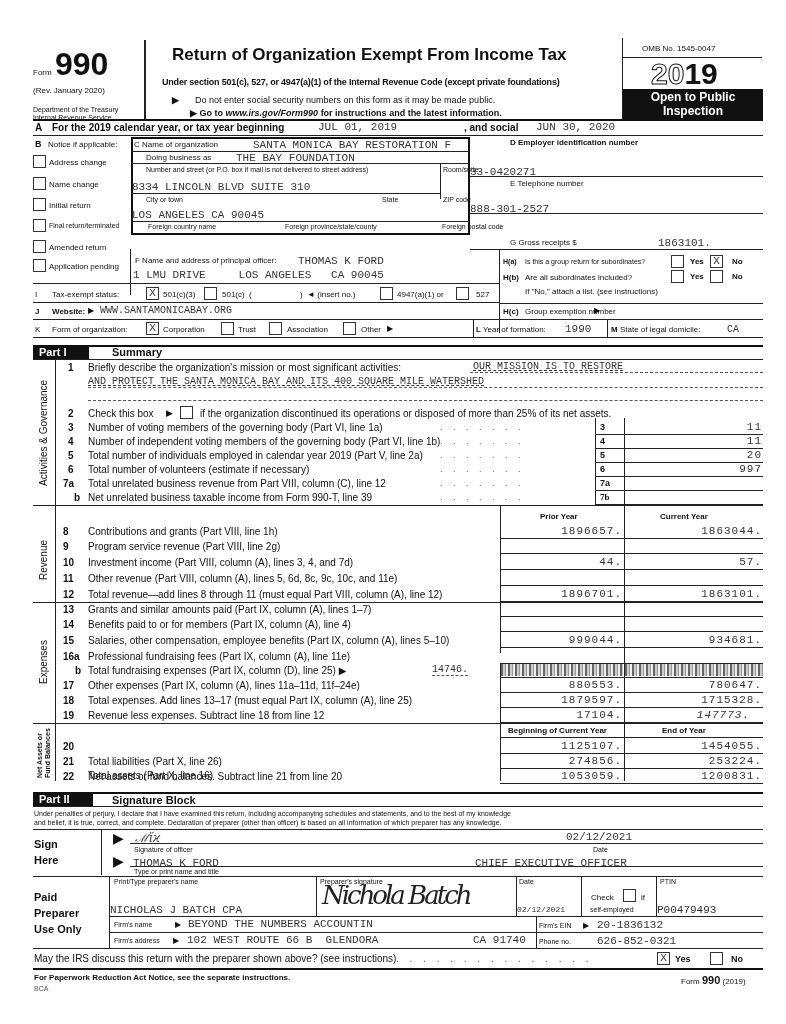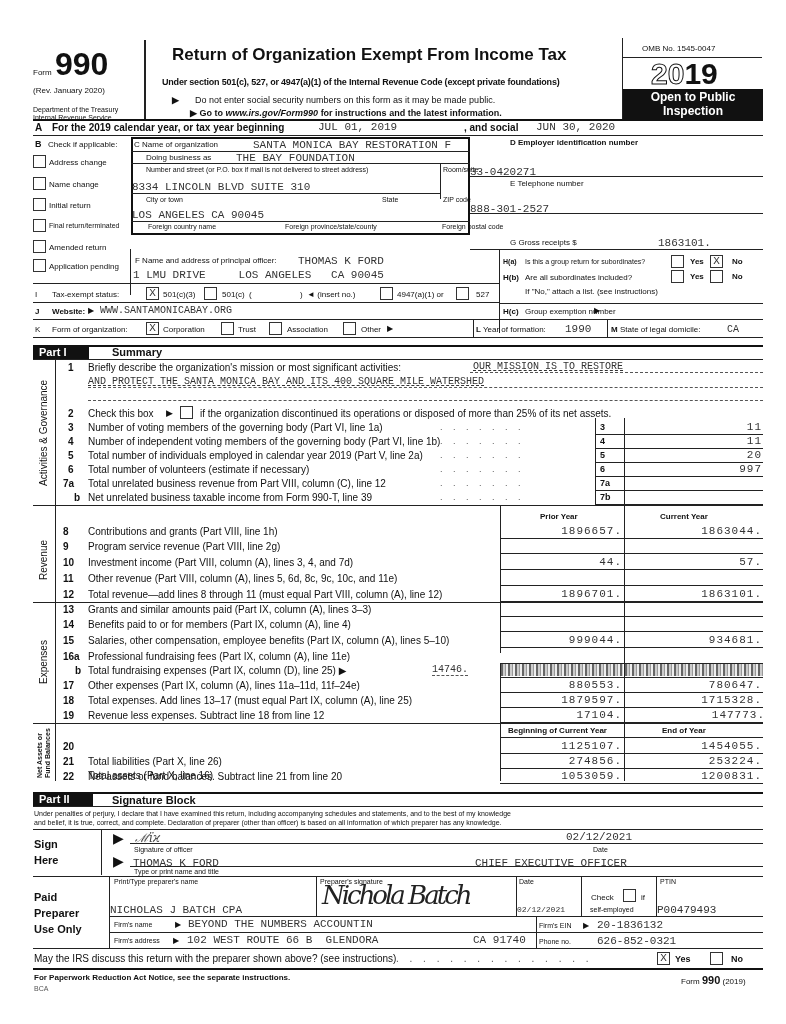--- a/index.html
+++ b/index.html
@@ -51,21 +51,21 @@
 <div class="hl2" style="left:33px;top:119px;width:730px"></div>
 
 <span class="abs t10 b" style="left:35px;top:122px">A</span>
 <span class="abs t10 b" style="left:52px;top:122px">For the 2019 calendar year, or tax year beginning</span>
 <span class="abs mono t11" style="left:318px;top:121px">JUL 01, 2019</span>
 <span class="abs t10 b" style="left:464px;top:122px">, and social</span>
 <span class="abs mono t11" style="left:536px;top:121px">JUN 30, 2020</span>
 <div class="hl" style="left:33px;top:135px;width:730px"></div>
 
 <span class="abs t9 b" style="left:35px;top:139px">B</span>
-<span class="abs t8" style="left:48px;top:140px">Check if applicable:</span>
+<span class="abs t8" style="left:48px;top:140px">Notice if applicable:</span>
 <div id="b-items">
     <div class="cb" style="left: 33px; top: 155px;"></div>
     <span class="abs t8" style="left: 49px; top: 158px;">Address change</span>
     <div class="cb" style="left: 33px; top: 177px;"></div>
     <span class="abs t8" style="left: 49px; top: 180px;">Name change</span>
     <div class="cb" style="left: 33px; top: 198px;"></div>
     <span class="abs t8" style="left: 49px; top: 201px;">Initial return</span>
     <div class="cb" style="left: 33px; top: 219px;"></div>
     <span class="abs t7" style="left: 49px; top: 222px;">Final return/terminated</span>
     <div class="cb" style="left: 33px; top: 240px;"></div>
@@ -220,21 +220,21 @@
     <div class="hl" style="left: 595px; width: 168px; top: 475.7px;"></div>
     <span class="lnum" style="left: 63px; top: 477.6px;">7a</span>
     <span class="ltxt" style="top: 477.6px;">Total unrelated business revenue from Part VIII, column (C), line 12</span>
     <span class="abs t9 dots" style="left: 440px; top: 477.6px;">. . . . . . .</span>
     <span class="abs t9 b" style="left: 600px; top: 477.6px;">7a</span>
     <span class="num" style="right: 24px; top: 476.6px;"></span>
     <div class="hl" style="left: 595px; width: 168px; top: 489.6px;"></div>
     <span class="lnum" style="left: 74px; top: 491.5px;">b</span>
     <span class="ltxt" style="top: 491.5px;">Net unrelated business taxable income from Form 990-T, line 39</span>
     <span class="abs t9 dots" style="left: 440px; top: 491.5px;">. . . . . . .</span>
-    <span class="abs t9 b" style="left: 600px; top: 491.5px;">7b</span>
+    <span class="abs t9 b" style="left: 600px; top: 491.5px; font-family: Liberation Serif, serif;">7b</span>
     <span class="num" style="right: 24px; top: 490.5px;"></span>
     <div class="hl" style="left: 595px; width: 168px; top: 503.5px;"></div>
     <div class="vl" style="left: 595px; top: 418px; height: 86px;"></div>
   </div>
 
 <div class="hl" style="left:33px;top:505px;width:730px"></div>
 <div class="vl" style="left:500px;top:505px;height:148px"></div>
 <div class="vl" style="left:624px;top:418px;height:363px"></div>
 <span class="abs t8 b" style="left:540px;top:512px">Prior Year</span>
 <span class="abs t8 b" style="left:660px;top:512px">Current Year</span>
@@ -258,21 +258,21 @@
     <span class="ltxt" style="top: 573px;">Other revenue (Part VIII, column (A), lines 5, 6d, 8c, 9c, 10c, and 11e)</span>
     <span class="num" style="right: 164px; top: 572px;"></span>
     <span class="num" style="right: 24px; top: 572px;"></span>
     <div class="hl" style="left: 500px; width: 263px; top: 585px;"></div>
     <span class="lnum" style="left: 63px; top: 589px;">12</span>
     <span class="ltxt" style="top: 589px;">Total revenue—add lines 8 through 11 (must equal Part VIII, column (A), line 12)</span>
     <span class="num" style="right: 164px; top: 588px;">1896701.</span>
     <span class="num" style="right: 24px; top: 588px;">1863101.</span>
     <div class="hl" style="left: 500px; width: 263px; top: 601px;"></div>
     <span class="lnum" style="left: 63px; top: 604px;">13</span>
-    <span class="ltxt" style="top: 604px;">Grants and similar amounts paid (Part IX, column (A), lines 3–3)</span>
+    <span class="ltxt" style="top: 604px;">Grants and similar amounts paid (Part IX, column (A), lines 1–7)</span>
     <span class="num" style="right: 164px; top: 603px;"></span>
     <span class="num" style="right: 24px; top: 603px;"></span>
     <div class="hl" style="left: 500px; width: 263px; top: 616px;"></div>
     <span class="lnum" style="left: 63px; top: 619px;">14</span>
     <span class="ltxt" style="top: 619px;">Benefits paid to or for members (Part IX, column (A), line 4)</span>
     <span class="num" style="right: 164px; top: 618px;"></span>
     <span class="num" style="right: 24px; top: 618px;"></span>
     <div class="hl" style="left: 500px; width: 263px; top: 631px;"></div>
     <span class="lnum" style="left: 63px; top: 635px;">15</span>
     <span class="ltxt" style="top: 635px;">Salaries, other compensation, employee benefits (Part IX, column (A), lines 5–10)</span>
@@ -298,21 +298,21 @@
     <span class="num" style="right: 24px; top: 679px;">780647.</span>
     <div class="hl" style="left: 500px; width: 263px; top: 692px;"></div>
     <span class="lnum" style="left: 63px; top: 695px;">18</span>
     <span class="ltxt" style="top: 695px;">Total expenses. Add lines 13–17 (must equal Part IX, column (A), line 25)</span>
     <span class="num" style="right: 164px; top: 694px;">1879597.</span>
     <span class="num" style="right: 24px; top: 694px;">1715328.</span>
     <div class="hl" style="left: 500px; width: 263px; top: 707px;"></div>
     <span class="lnum" style="left: 63px; top: 710px;">19</span>
     <span class="ltxt" style="top: 710px;">Revenue less expenses. Subtract line 18 from line 12</span>
     <span class="num" style="right: 164px; top: 709px;">17104.</span>
-    <span class="num" style="right: 21px; top: 709px;">147773.</span>
+    <span class="num" style="right: 36px; top: 709px; font-style: italic;">147773.</span>
     <div class="hl" style="left: 500px; width: 263px; top: 722px;"></div>
     <span class="lnum" style="left: 63px; top: 741px;">20</span>
     <span class="ltxt" style="top: 770px;">Total assets (Part X, line 16)</span>
     <span class="num" style="right: 164px; top: 740px;">1125107.</span>
     <span class="num" style="right: 24px; top: 740px;">1454055.</span>
     <div class="hl" style="left: 500px; width: 263px; top: 753px;"></div>
     <span class="lnum" style="left: 63px; top: 756px;">21</span>
     <span class="ltxt" style="top: 756px;">Total liabilities (Part X, line 26)</span>
     <span class="num" style="right: 164px; top: 755px;">274856.</span>
     <span class="num" style="right: 24px; top: 755px;">253224.</span>

